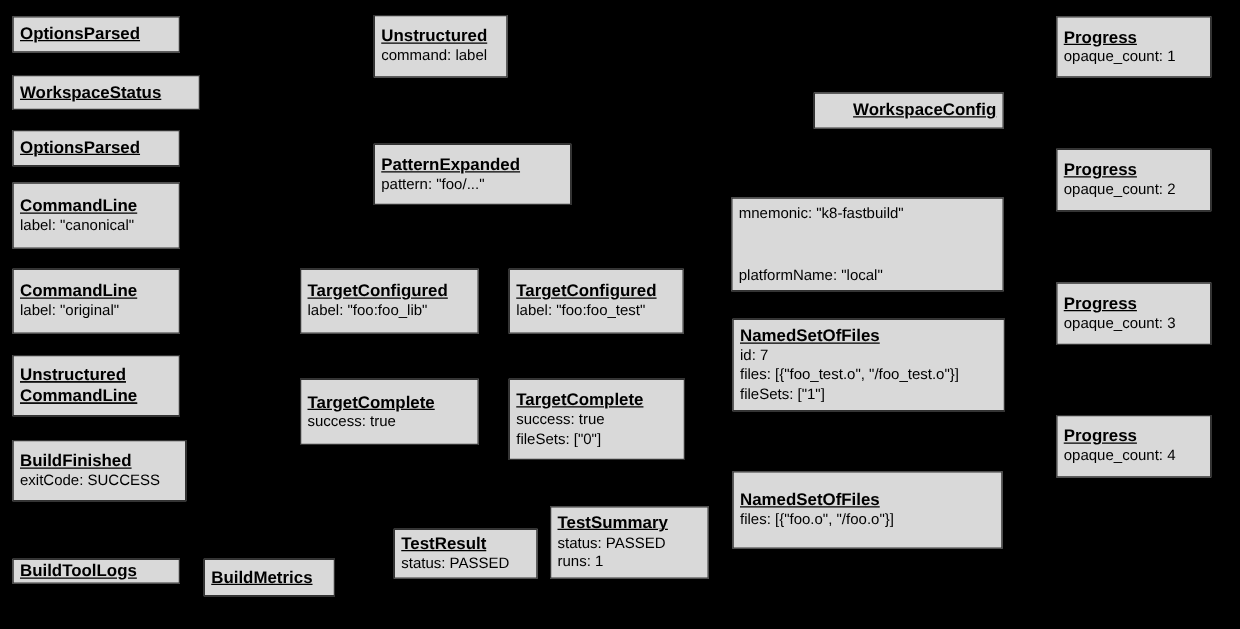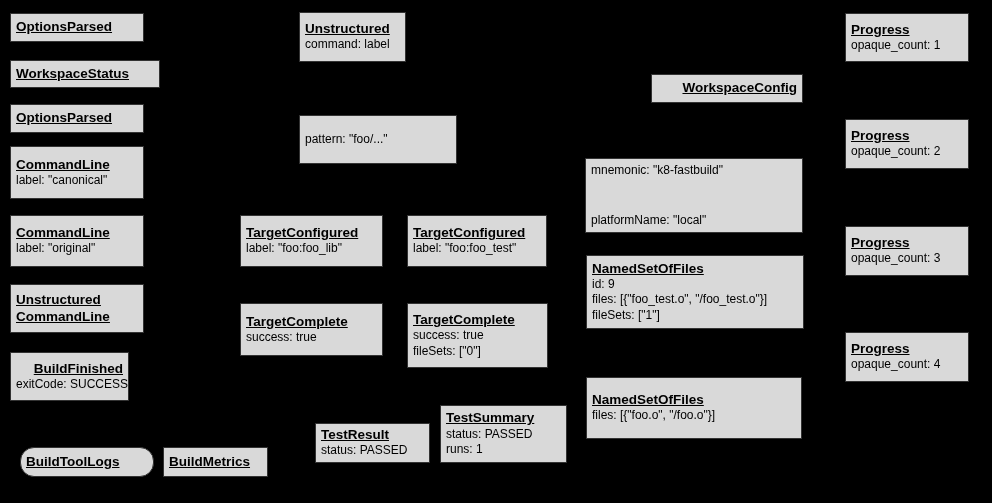--- a/index.html
+++ b/index.html
@@ -72,43 +72,46 @@
         <span>CommandLine</span>
       </div>
       <div class="node-line">label: "original"</div>
     </div>
     <div class="node" style="left: 10px; top: 284px; width: 134px; height: 49px; background: rgb(217, 217, 217); border-color: rgb(51, 51, 51); text-decoration: underline;">
       <div class="node-title">
         <span>Unstructured</span>
         <span>CommandLine</span>
       </div>
     </div>
-    <div class="node" style="left: 10px; top: 352px; width: 119px; height: 49px; background: rgb(217, 217, 217); border-color: rgb(51, 51, 51); text-align: right;">
+    <div class="node" style="left: 10px; top: 352px; width: 139px; height: 49px; background: rgb(217, 217, 217); border-color: rgb(51, 51, 51);">
       <div class="node-title">
         <span>BuildFinished</span>
       </div>
       <div class="node-line">exitCode: SUCCESS</div>
     </div>
-    <div class="node" style="left: 20px; top: 447px; width: 134px; height: 30px; background: rgb(217, 217, 217); border-color: rgb(51, 51, 51); border-radius: 14px;">
+    <div class="node" style="left: 10px; top: 447px; width: 134px; height: 20px; background: rgb(217, 217, 217); border-color: rgb(51, 51, 51);">
       <div class="node-title">
         <span>BuildToolLogs</span>
       </div>
     </div>
     <div class="node" style="left: 163px; top: 447px; width: 105px; height: 30px; background: rgb(217, 217, 217); border-color: rgb(51, 51, 51);">
       <div class="node-title">
         <span>BuildMetrics</span>
       </div>
     </div>
     <div class="node" style="left: 299px; top: 12px; width: 107px; height: 50px; background: rgb(217, 217, 217); border-color: rgb(51, 51, 51);">
       <div class="node-title">
         <span>Unstructured</span>
       </div>
       <div class="node-line">command: label</div>
     </div>
     <div class="node" style="left: 299px; top: 115px; width: 158px; height: 49px; background: rgb(217, 217, 217); border-color: rgb(51, 51, 51);">
+      <div class="node-title">
+        <span>PatternExpanded</span>
+      </div>
       <div class="node-line">pattern: "foo/..."</div>
     </div>
     <div class="node" style="left: 240px; top: 215px; width: 143px; height: 52px; background: rgb(217, 217, 217); border-color: rgb(51, 51, 51);">
       <div class="node-title">
         <span>TargetConfigured</span>
       </div>
       <div class="node-line">label: "foo:foo_lib"</div>
     </div>
     <div class="node" style="left: 407px; top: 215px; width: 140px; height: 52px; background: rgb(217, 217, 217); border-color: rgb(51, 51, 51);">
       <div class="node-title">
@@ -152,21 +155,21 @@
         <span>Configuration</span>
       </div>
       <div class="node-line">mnemonic: "k8-fastbuild"</div>
       <div class="node-line">platformName: "local"</div>
       <div class="node-line">cpu: "k8"</div>
     </div>
     <div class="node" style="left: 586px; top: 255px; width: 218px; height: 74px; background: rgb(217, 217, 217); border-color: rgb(51, 51, 51);">
       <div class="node-title">
         <span>NamedSetOfFiles</span>
       </div>
-      <div class="node-line">id: 9</div>
+      <div class="node-line">id: 7</div>
       <div class="node-line">files: [{"foo_test.o", "/foo_test.o"}]</div>
       <div class="node-line">fileSets: ["1"]</div>
     </div>
     <div class="node" style="left: 586px; top: 377px; width: 216px; height: 62px; background: rgb(217, 217, 217); border-color: rgb(51, 51, 51);">
       <div class="node-title">
         <span>NamedSetOfFiles</span>
       </div>
       <div class="node-line">files: [{"foo.o", "/foo.o"}]</div>
     </div>
     <div class="node" style="left: 845px; top: 13px; width: 124px; height: 49px; background: rgb(217, 217, 217); border-color: rgb(51, 51, 51);">

